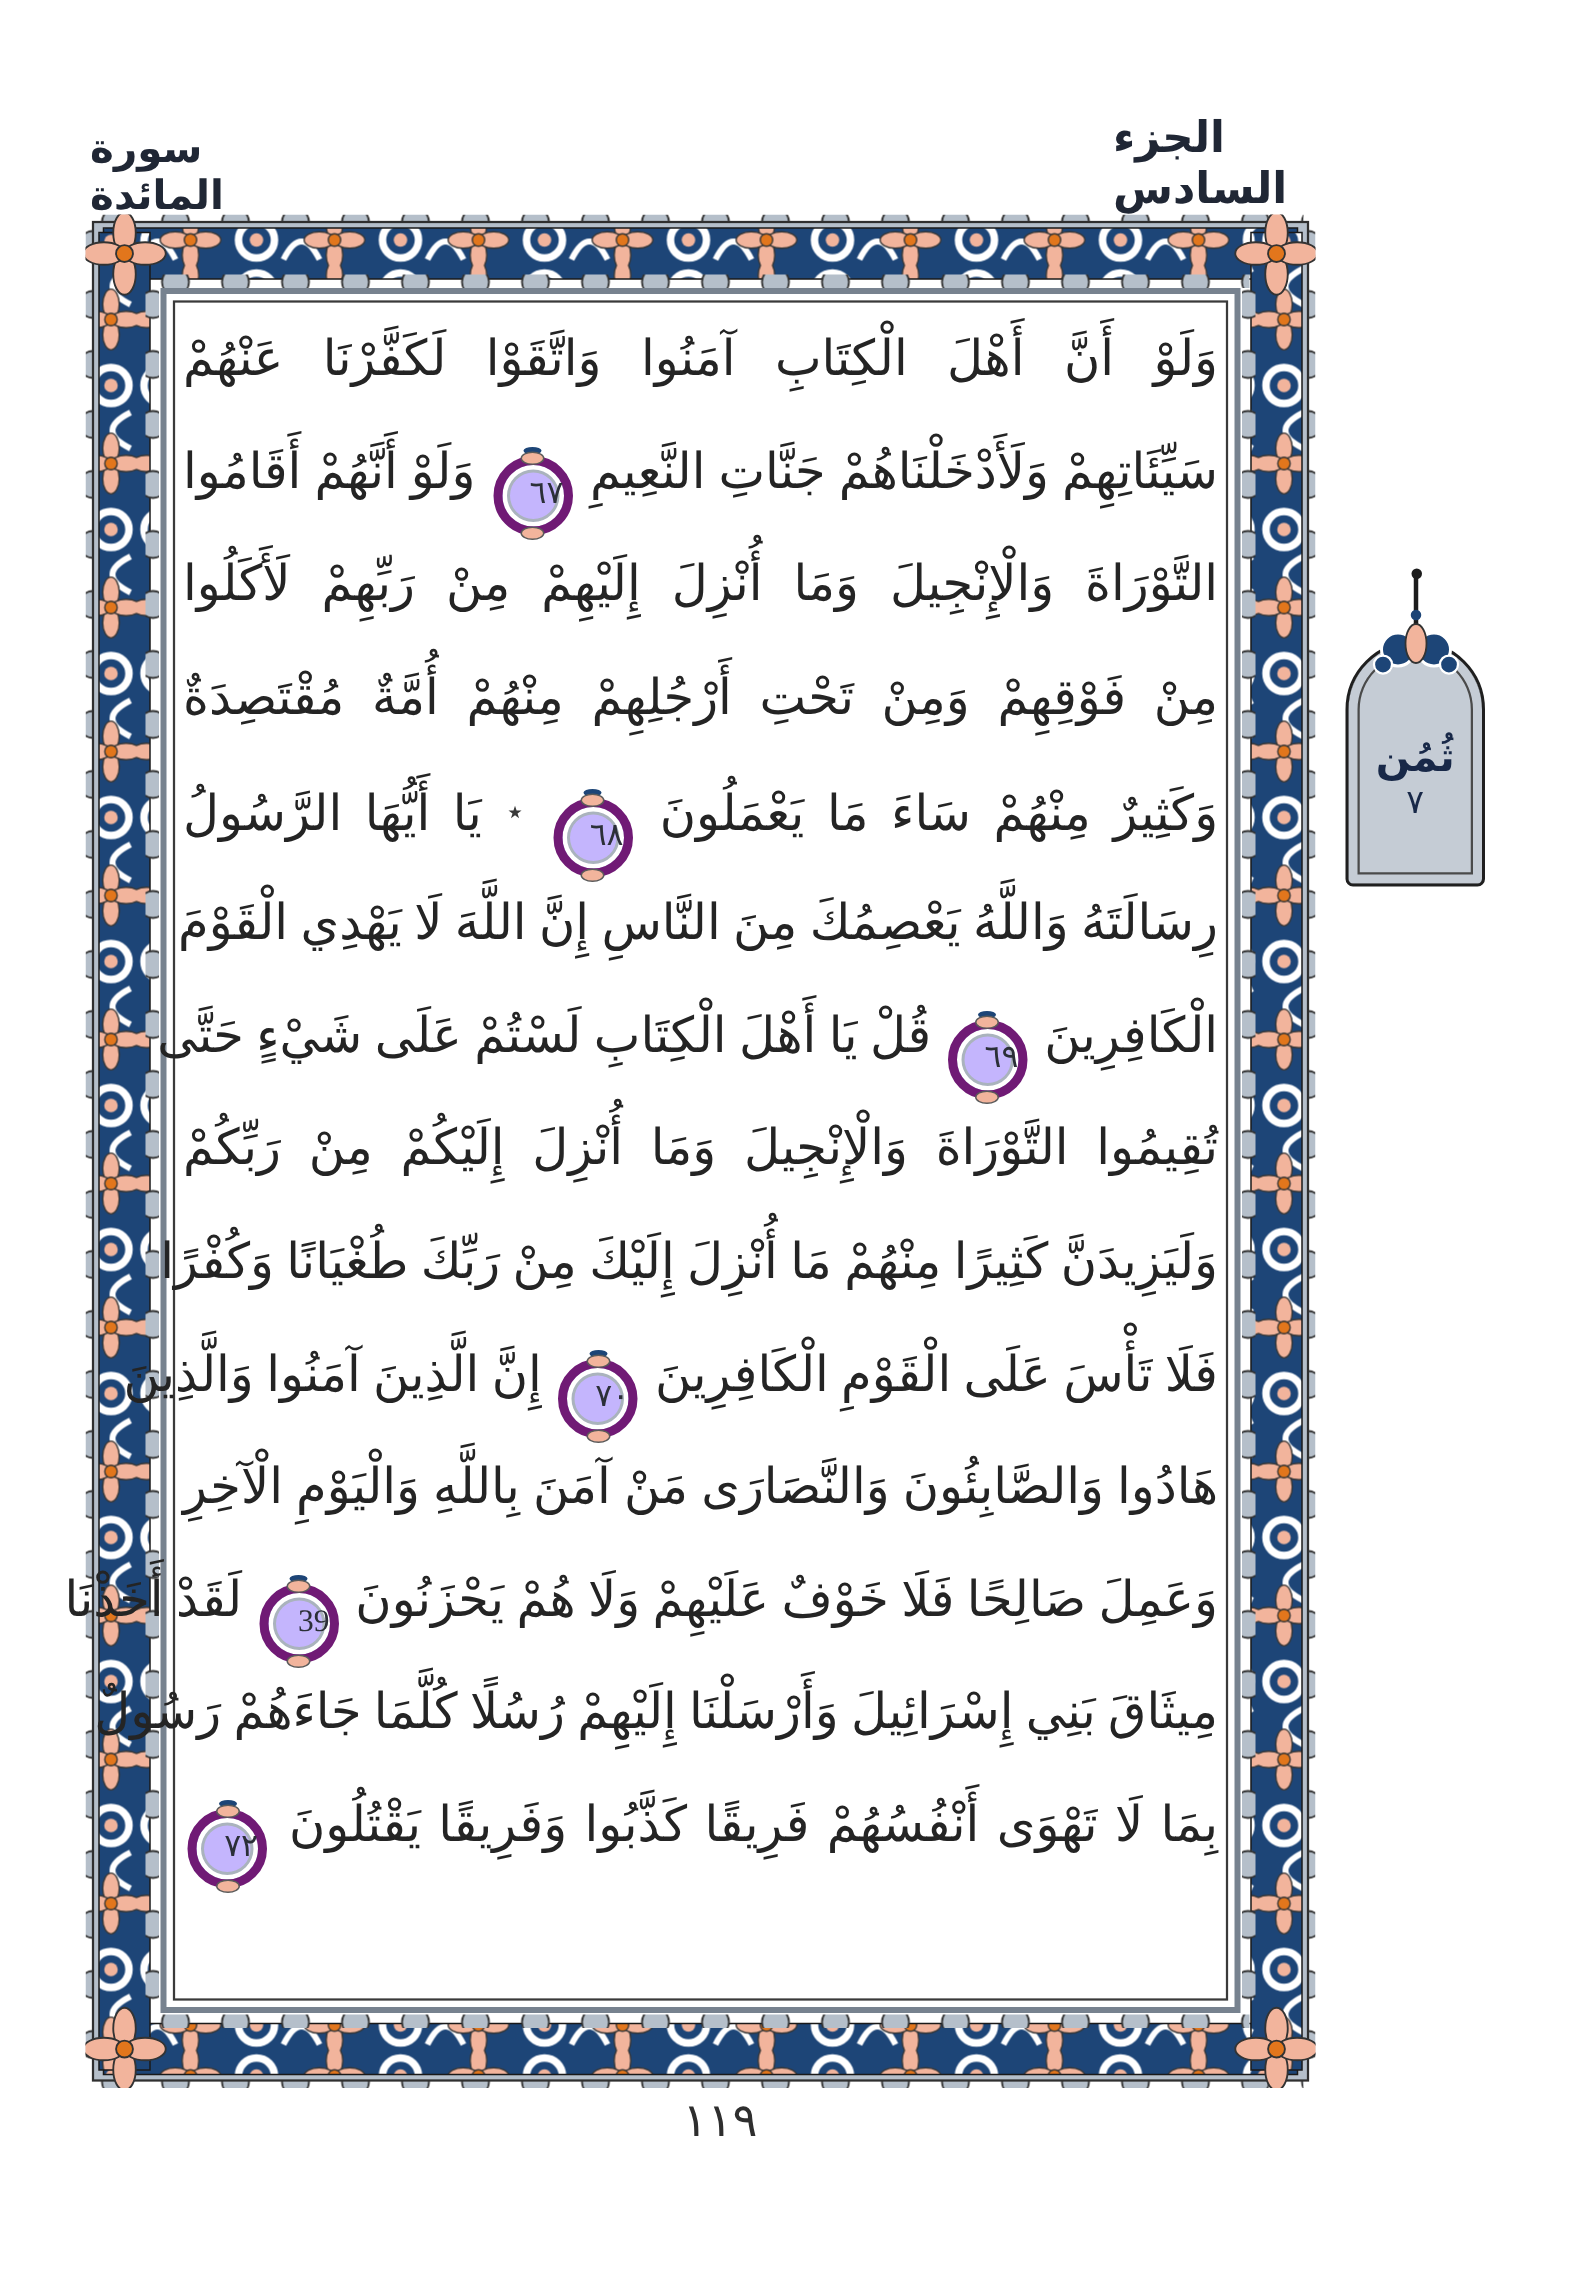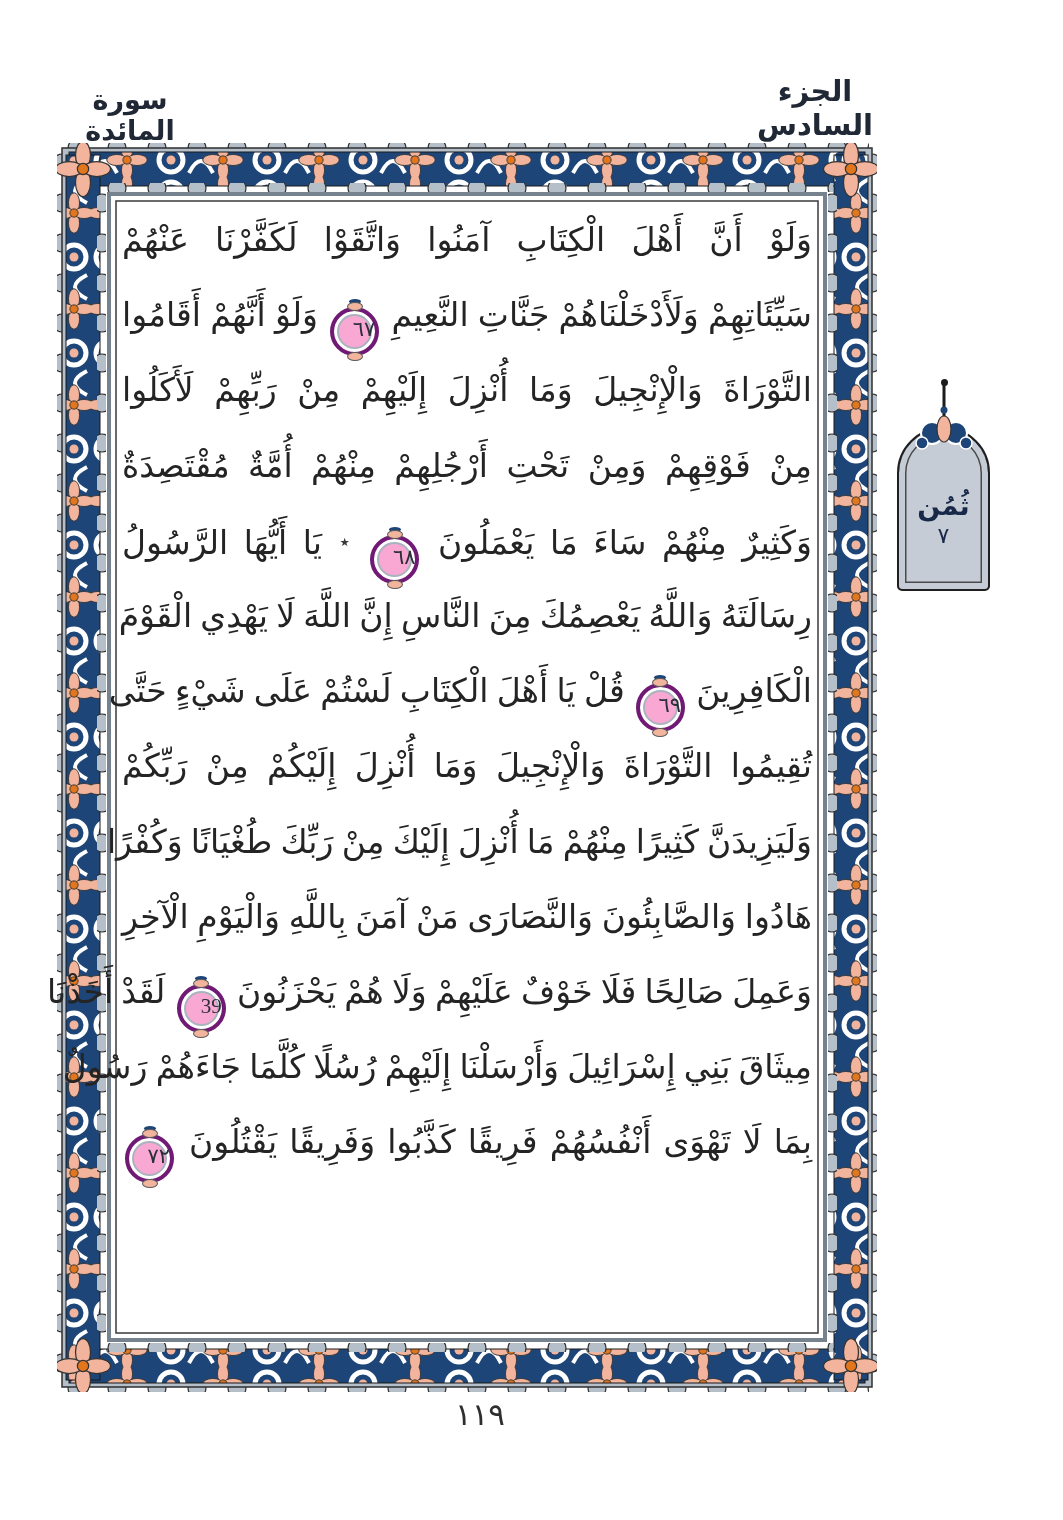--- a/index.html
+++ b/index.html
@@ -2,38 +2,38 @@
 <html lang="ar" style="--navy: #1d4577; --band-gray: #b5bfca; --salmon: #f2b49c; --flower-orange: #e2761c; --text-ink: #242424;"><head>
 <meta charset="utf-8">
 <style>
   html,body{margin:0;padding:0;}
   body{
     width:1063px;height:1520px;position:relative;background:#ffffff;
     font-family:"DejaVu Sans",sans-serif;overflow:hidden;
   }
   
   .hdr{position:absolute;color:#202735;font-weight:700;direction:rtl;}
-  .hdr-juz{top:74px;left:742px;width:146px;font-size:29px;text-align:center;}
-  .hdr-surah{top:84px;left:60px;width:140px;font-size:27px;text-align:center;}
+  .hdr-juz{top:74px;left:742px;width:146px;font-size:29px;text-align:left;}
+  .hdr-surah{top:84px;left:60px;width:140px;font-size:27px;text-align:left;}
   
   .frame-svg{position:absolute;left:57px;top:143px;}
   
   .text-block{
     position:absolute;left:122px;top:203px;width:690px;height:1128px;
     direction:rtl;color:#242424;
   }
   .qline{
     height:75.2px;line-height:75px;font-size:33px;
     text-align:justify;text-align-last:justify;text-justify:inter-word;
     white-space:nowrap;
     font-family:Liberation Serif, serif;
   }
   .ayah{
     display:inline-block;width:41px;height:41px;border-radius:50%;
-    background:#f9a8d4;border:4px solid #701a75;
+    background:#c4b5fd;border:6px solid #701a75;
     box-shadow:inset 0 0 0 3px #ffffff, inset 0 0 0 5px #aab3bd;
     color:#2b2f38;font-size:21px;line-height:37px;text-align:center;
     vertical-align:-10px;position:relative;margin:0 3px;
   }
   .ayah::before{
     content:"";position:absolute;left:50%;top:-9px;width:14px;height:7px;
     transform:translateX(-50%);background:var(--salmon,#f2b49c);
     border:1px solid #5a5a5a;border-radius:50%;
     box-shadow:0 -5px 0 -2px var(--navy,#1d4577);
   }
@@ -133,20 +133,21 @@
 <div class="text-block" id="lines">
     <div class="qline"><span>وَلَوْ أَنَّ أَهْلَ الْكِتَابِ آمَنُوا وَاتَّقَوْا لَكَفَّرْنَا عَنْهُمْ</span> </div>
     <div class="qline"><span>سَيِّئَاتِهِمْ وَلَأَدْخَلْنَاهُمْ جَنَّاتِ النَّعِيمِ</span> <span class="ayah">٦٧</span> <span>وَلَوْ أَنَّهُمْ أَقَامُوا</span> </div>
     <div class="qline"><span>التَّوْرَاةَ وَالْإِنْجِيلَ وَمَا أُنْزِلَ إِلَيْهِمْ مِنْ رَبِّهِمْ لَأَكَلُوا</span> </div>
     <div class="qline"><span>مِنْ فَوْقِهِمْ وَمِنْ تَحْتِ أَرْجُلِهِمْ مِنْهُمْ أُمَّةٌ مُقْتَصِدَةٌ</span> </div>
     <div class="qline"><span>وَكَثِيرٌ مِنْهُمْ سَاءَ مَا يَعْمَلُونَ</span> <span class="ayah">٦٨</span> <span class="hizb-star">٭</span> <span>يَا أَيُّهَا الرَّسُولُ</span> </div>
     <div class="qline"><span>رِسَالَتَهُ وَاللَّهُ يَعْصِمُكَ مِنَ النَّاسِ إِنَّ اللَّهَ لَا يَهْدِي الْقَوْمَ</span> </div>
     <div class="qline"><span>الْكَافِرِينَ</span> <span class="ayah">٦٩</span> <span>قُلْ يَا أَهْلَ الْكِتَابِ لَسْتُمْ عَلَى شَيْءٍ حَتَّى</span> </div>
     <div class="qline"><span>تُقِيمُوا التَّوْرَاةَ وَالْإِنْجِيلَ وَمَا أُنْزِلَ إِلَيْكُمْ مِنْ رَبِّكُمْ</span> </div>
     <div class="qline"><span>وَلَيَزِيدَنَّ كَثِيرًا مِنْهُمْ مَا أُنْزِلَ إِلَيْكَ مِنْ رَبِّكَ طُغْيَانًا وَكُفْرًا</span> </div>
+    <div class="qline"><span>فَلَا تَأْسَ عَلَى الْقَوْمِ الْكَافِرِينَ</span> <span class="ayah">٧٠</span> <span>إِنَّ الَّذِينَ آمَنُوا وَالَّذِينَ</span> </div>
     <div class="qline"><span>هَادُوا وَالصَّابِئُونَ وَالنَّصَارَى مَنْ آمَنَ بِاللَّهِ وَالْيَوْمِ الْآخِرِ</span> </div>
     <div class="qline"><span>وَعَمِلَ صَالِحًا فَلَا خَوْفٌ عَلَيْهِمْ وَلَا هُمْ يَحْزَنُونَ</span> <span class="ayah">39</span> <span>لَقَدْ أَخَذْنَا</span> </div>
     <div class="qline"><span>مِيثَاقَ بَنِي إِسْرَائِيلَ وَأَرْسَلْنَا إِلَيْهِمْ رُسُلًا كُلَّمَا جَاءَهُمْ رَسُولٌ</span> </div>
     <div class="qline"><span>بِمَا لَا تَهْوَى أَنْفُسُهُمْ فَرِيقًا كَذَّبُوا وَفَرِيقًا يَقْتُلُونَ</span> <span class="ayah">٧٢</span> </div>
   </div>
 
 <div class="thumn">
   <div class="thumn-stem"></div>
   <div class="thumn-dome">
     <svg class="thumn-orn" width="70" height="48" viewBox="0 0 70 48" aria-hidden="true">

